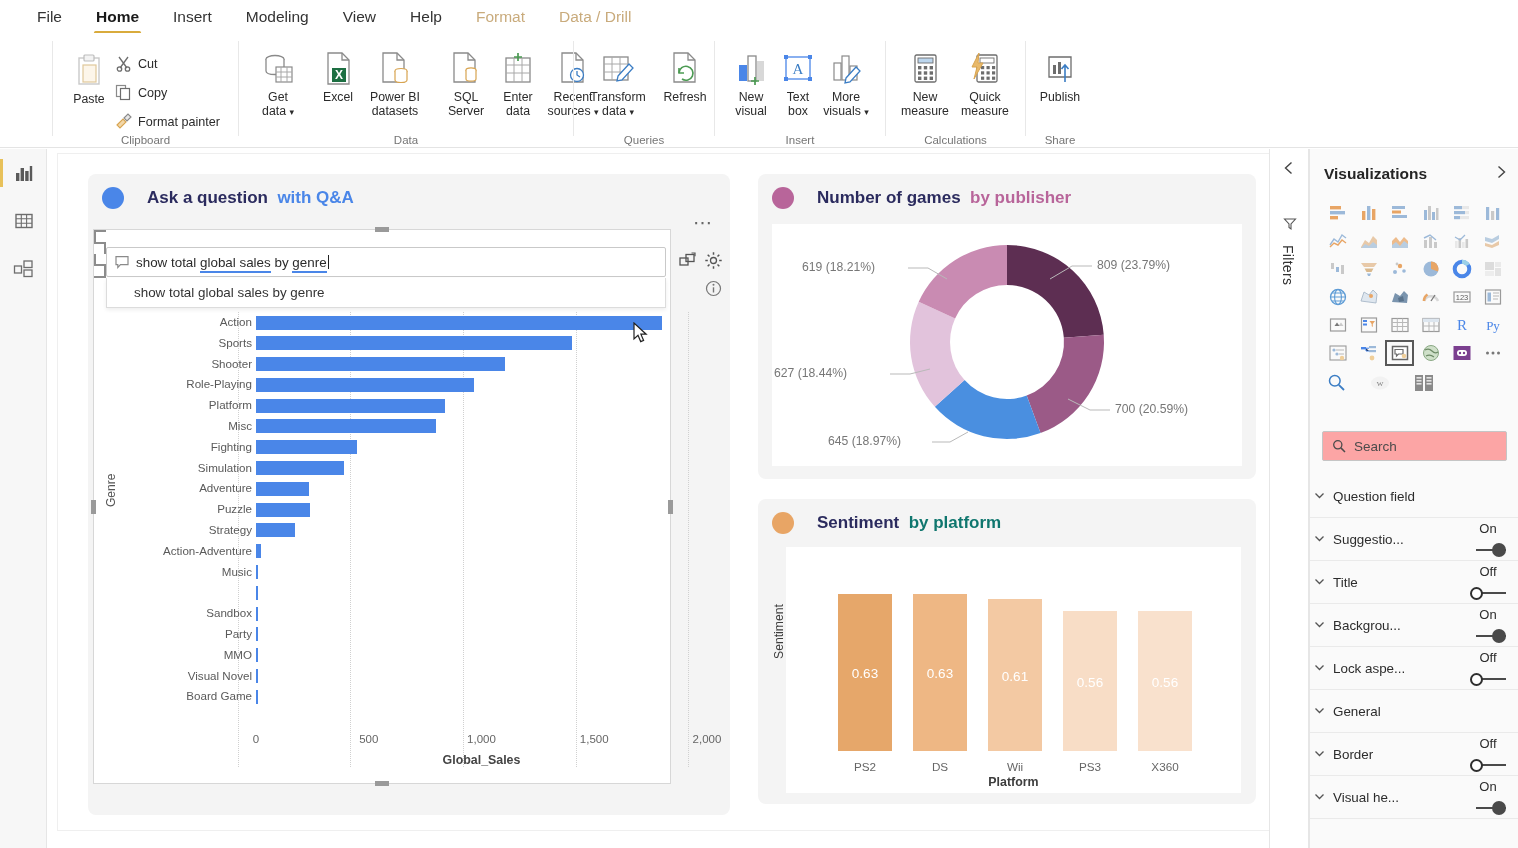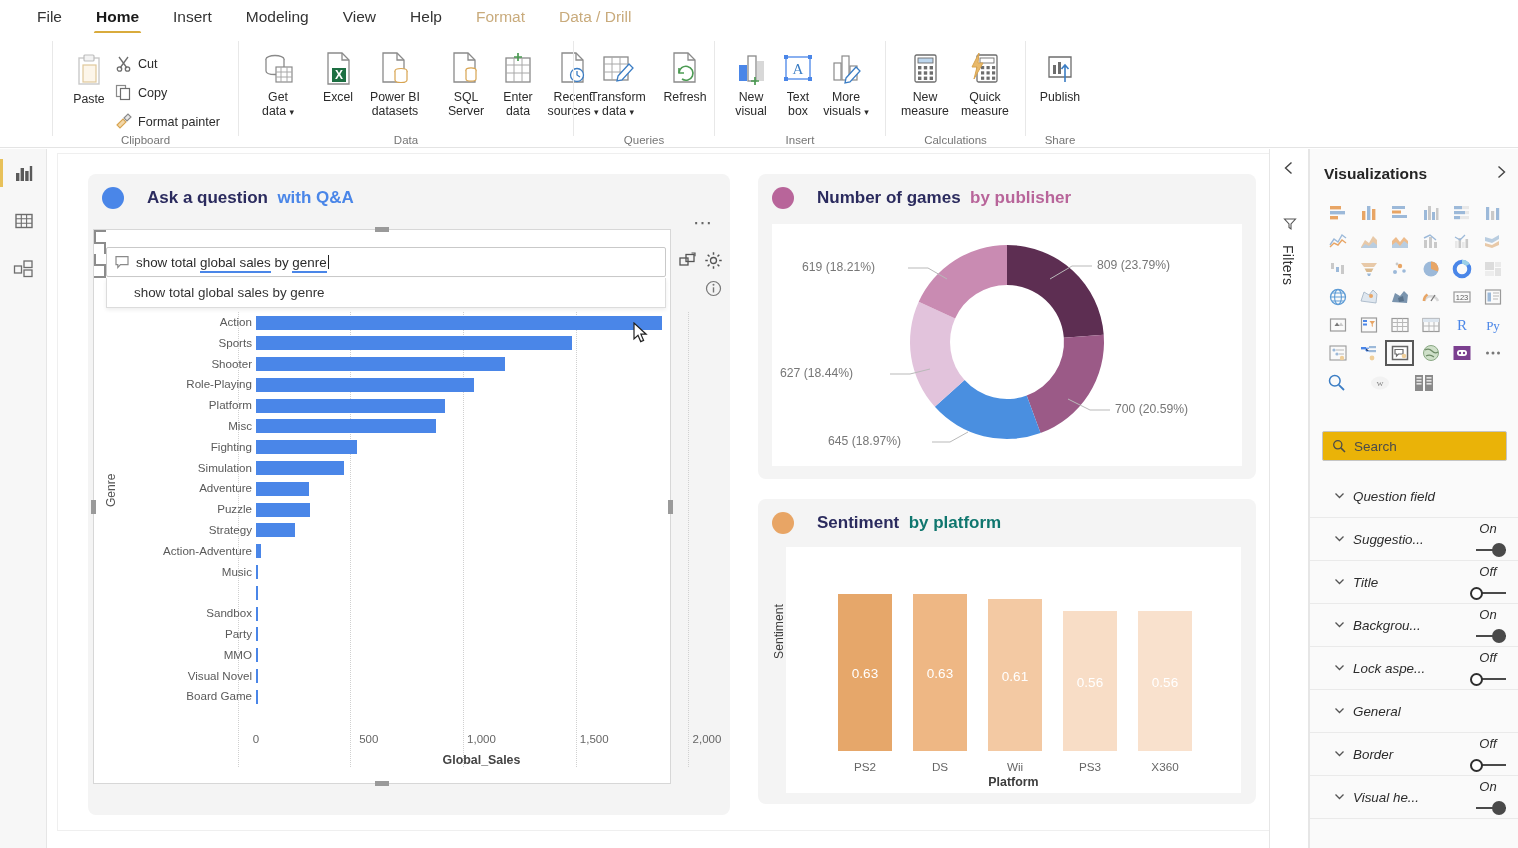--- a/index.html
+++ b/index.html
@@ -202,28 +202,28 @@
   .vicon {
     width: 31px; height: 28px; display: flex; align-items: center; justify-content: center;
   }
   .vicon.sel { outline: 2px solid #585858; outline-offset: -3px; }
   .iconrow2 {
     position: absolute; top: 224px; left: 12px; width: 186px;
     display: flex; align-items: center; gap: 24px; padding-left: 5px;
   }
   .searchbox {
     position: absolute; top: 282px; left: 12px; width: 185px; height: 30px;
-    border: 1px solid #c5c5c5; background: #eab308; border-radius: 2px;
+    border: 1px solid #c5c5c5; background: #fca5a5; border-radius: 2px;
     display: flex; align-items: center; gap: 8px; padding-left: 9px;
   }
   .searchbox .ph { font-size: 13.5px; color: #4b4b4b; }
   .fmtlist { position: absolute; top: 326px; left: 0; width: 209px; }
   .fmtrow {
     position: relative; height: 43px; display: flex; align-items: center;
-    border-bottom: 1px solid #eaeaea; padding-left: 24px; gap: 8px; font-style: italic;
+    border-bottom: 1px solid #eaeaea; padding-left: 4px; gap: 8px;
   }
   .fmtrow .name { font-size: 13.4px; color: #2c2c2c; white-space: nowrap; }
   .toggle { position: absolute; right: 13px; display: flex; align-items: center; gap: 7px; flex-direction: column; }
   .toggle .state { font-size: 13px; color: #2c2c2c; }
   .sw { position: relative; width: 36px; height: 14px; display: flex; align-items: center; }
   .sw .track { position: absolute; left: 6px; right: 0; height: 2px; background: #4a4a4a; }
   .sw .knob-on {
     position: absolute; right: 0; width: 14px; height: 14px; border-radius: 50%;
     background: #4a4a4a;
   }
@@ -681,21 +681,21 @@
 
             <path d="M278 55 L300 42 L320 42" stroke="#b9b9b9" stroke-width="1" fill="none"></path>
             <path d="M296 175 L318 186 L338 186" stroke="#b9b9b9" stroke-width="1" fill="none"></path>
             <path d="M196 208 L178 218 L160 218" stroke="#b9b9b9" stroke-width="1" fill="none"></path>
             <path d="M158 145 L138 150 L118 150" stroke="#b9b9b9" stroke-width="1" fill="none"></path>
             <path d="M175 55 L156 44 L136 44" stroke="#b9b9b9" stroke-width="1" fill="none"></path>
           </svg>
           <div class="dlabel" style="left:325px;top:34px">809 (23.79%)</div>
           <div class="dlabel" style="left:343px;top:178px">700 (20.59%)</div>
           <div class="dlabel" style="left:56px;top:210px">645 (18.97%)</div>
-          <div class="dlabel" style="left:8px;top:142px">627 (18.44%)</div>
+          <div class="dlabel" style="left:2px;top:142px">627 (18.44%)</div>
           <div class="dlabel" style="left:30px;top:36px">619 (18.21%)</div>
         </div>
       </div>
 
       <div class="card" id="sent-card">
         <div class="card-title">
           <div class="dot" style="background:#e8a565"></div>
           <div>
             <span class="t1">Sentiment</span>
             <span class="t2" style="color:#0f766e">by platform</span>

